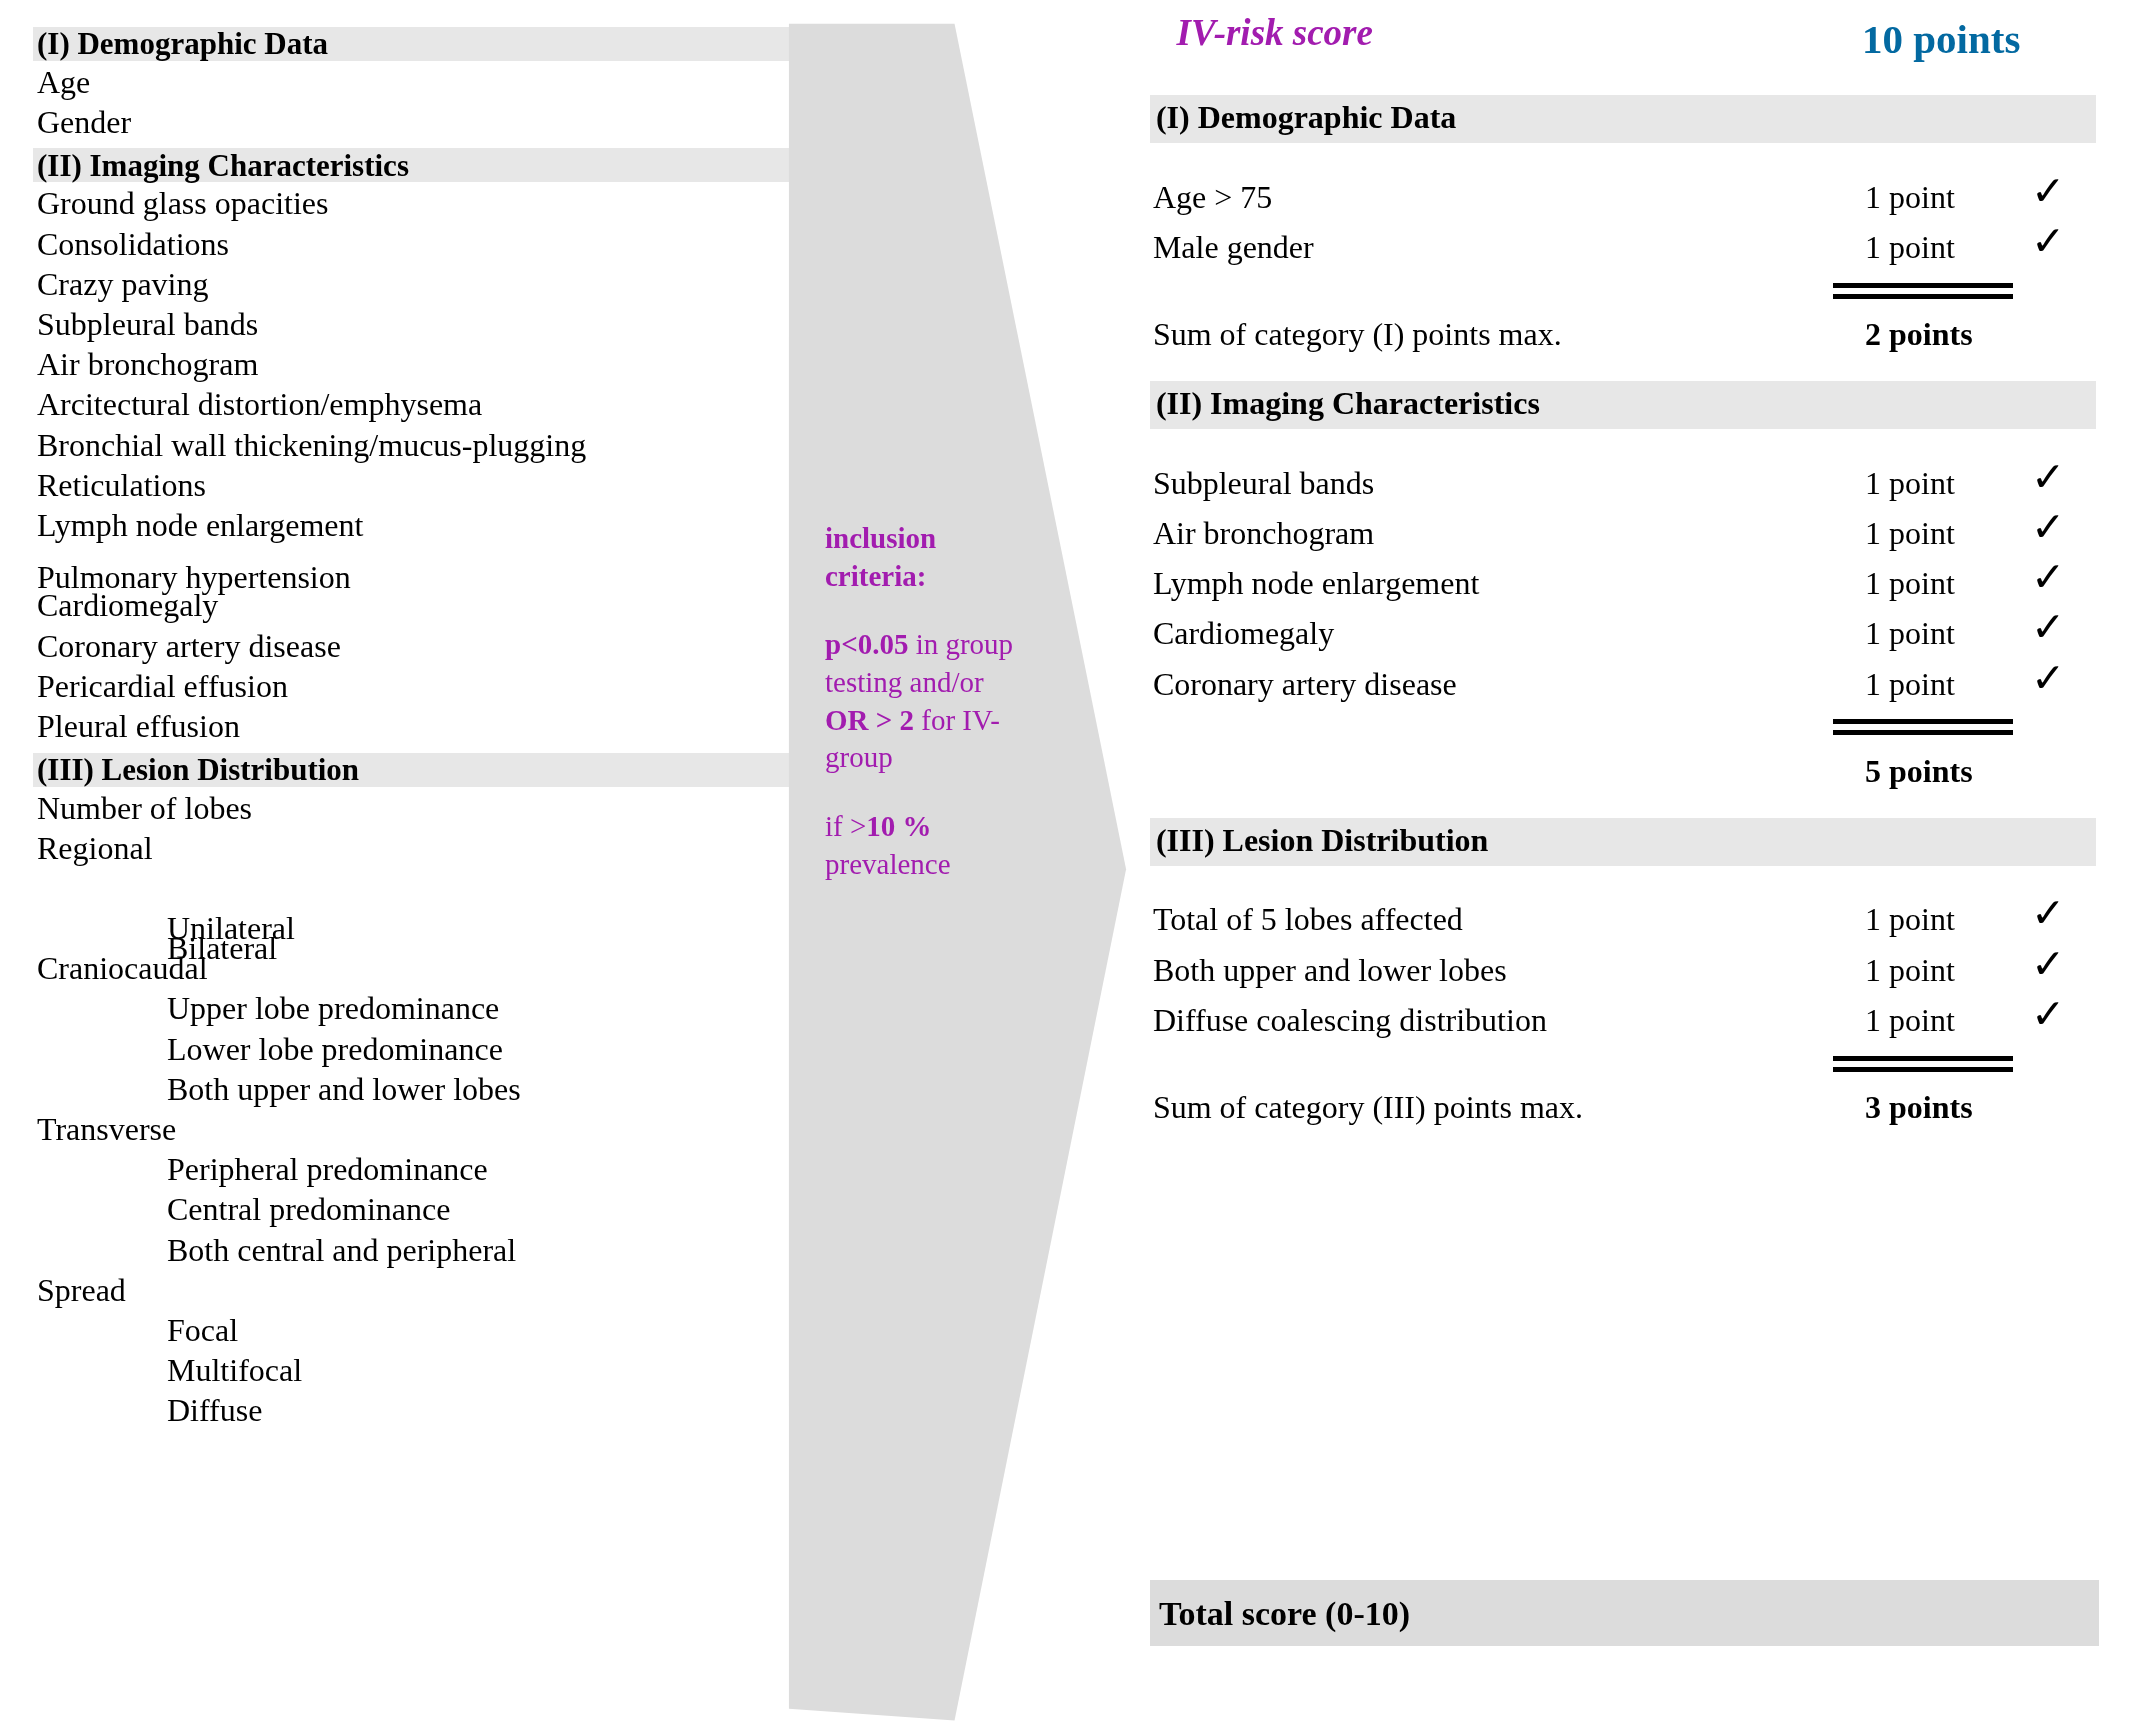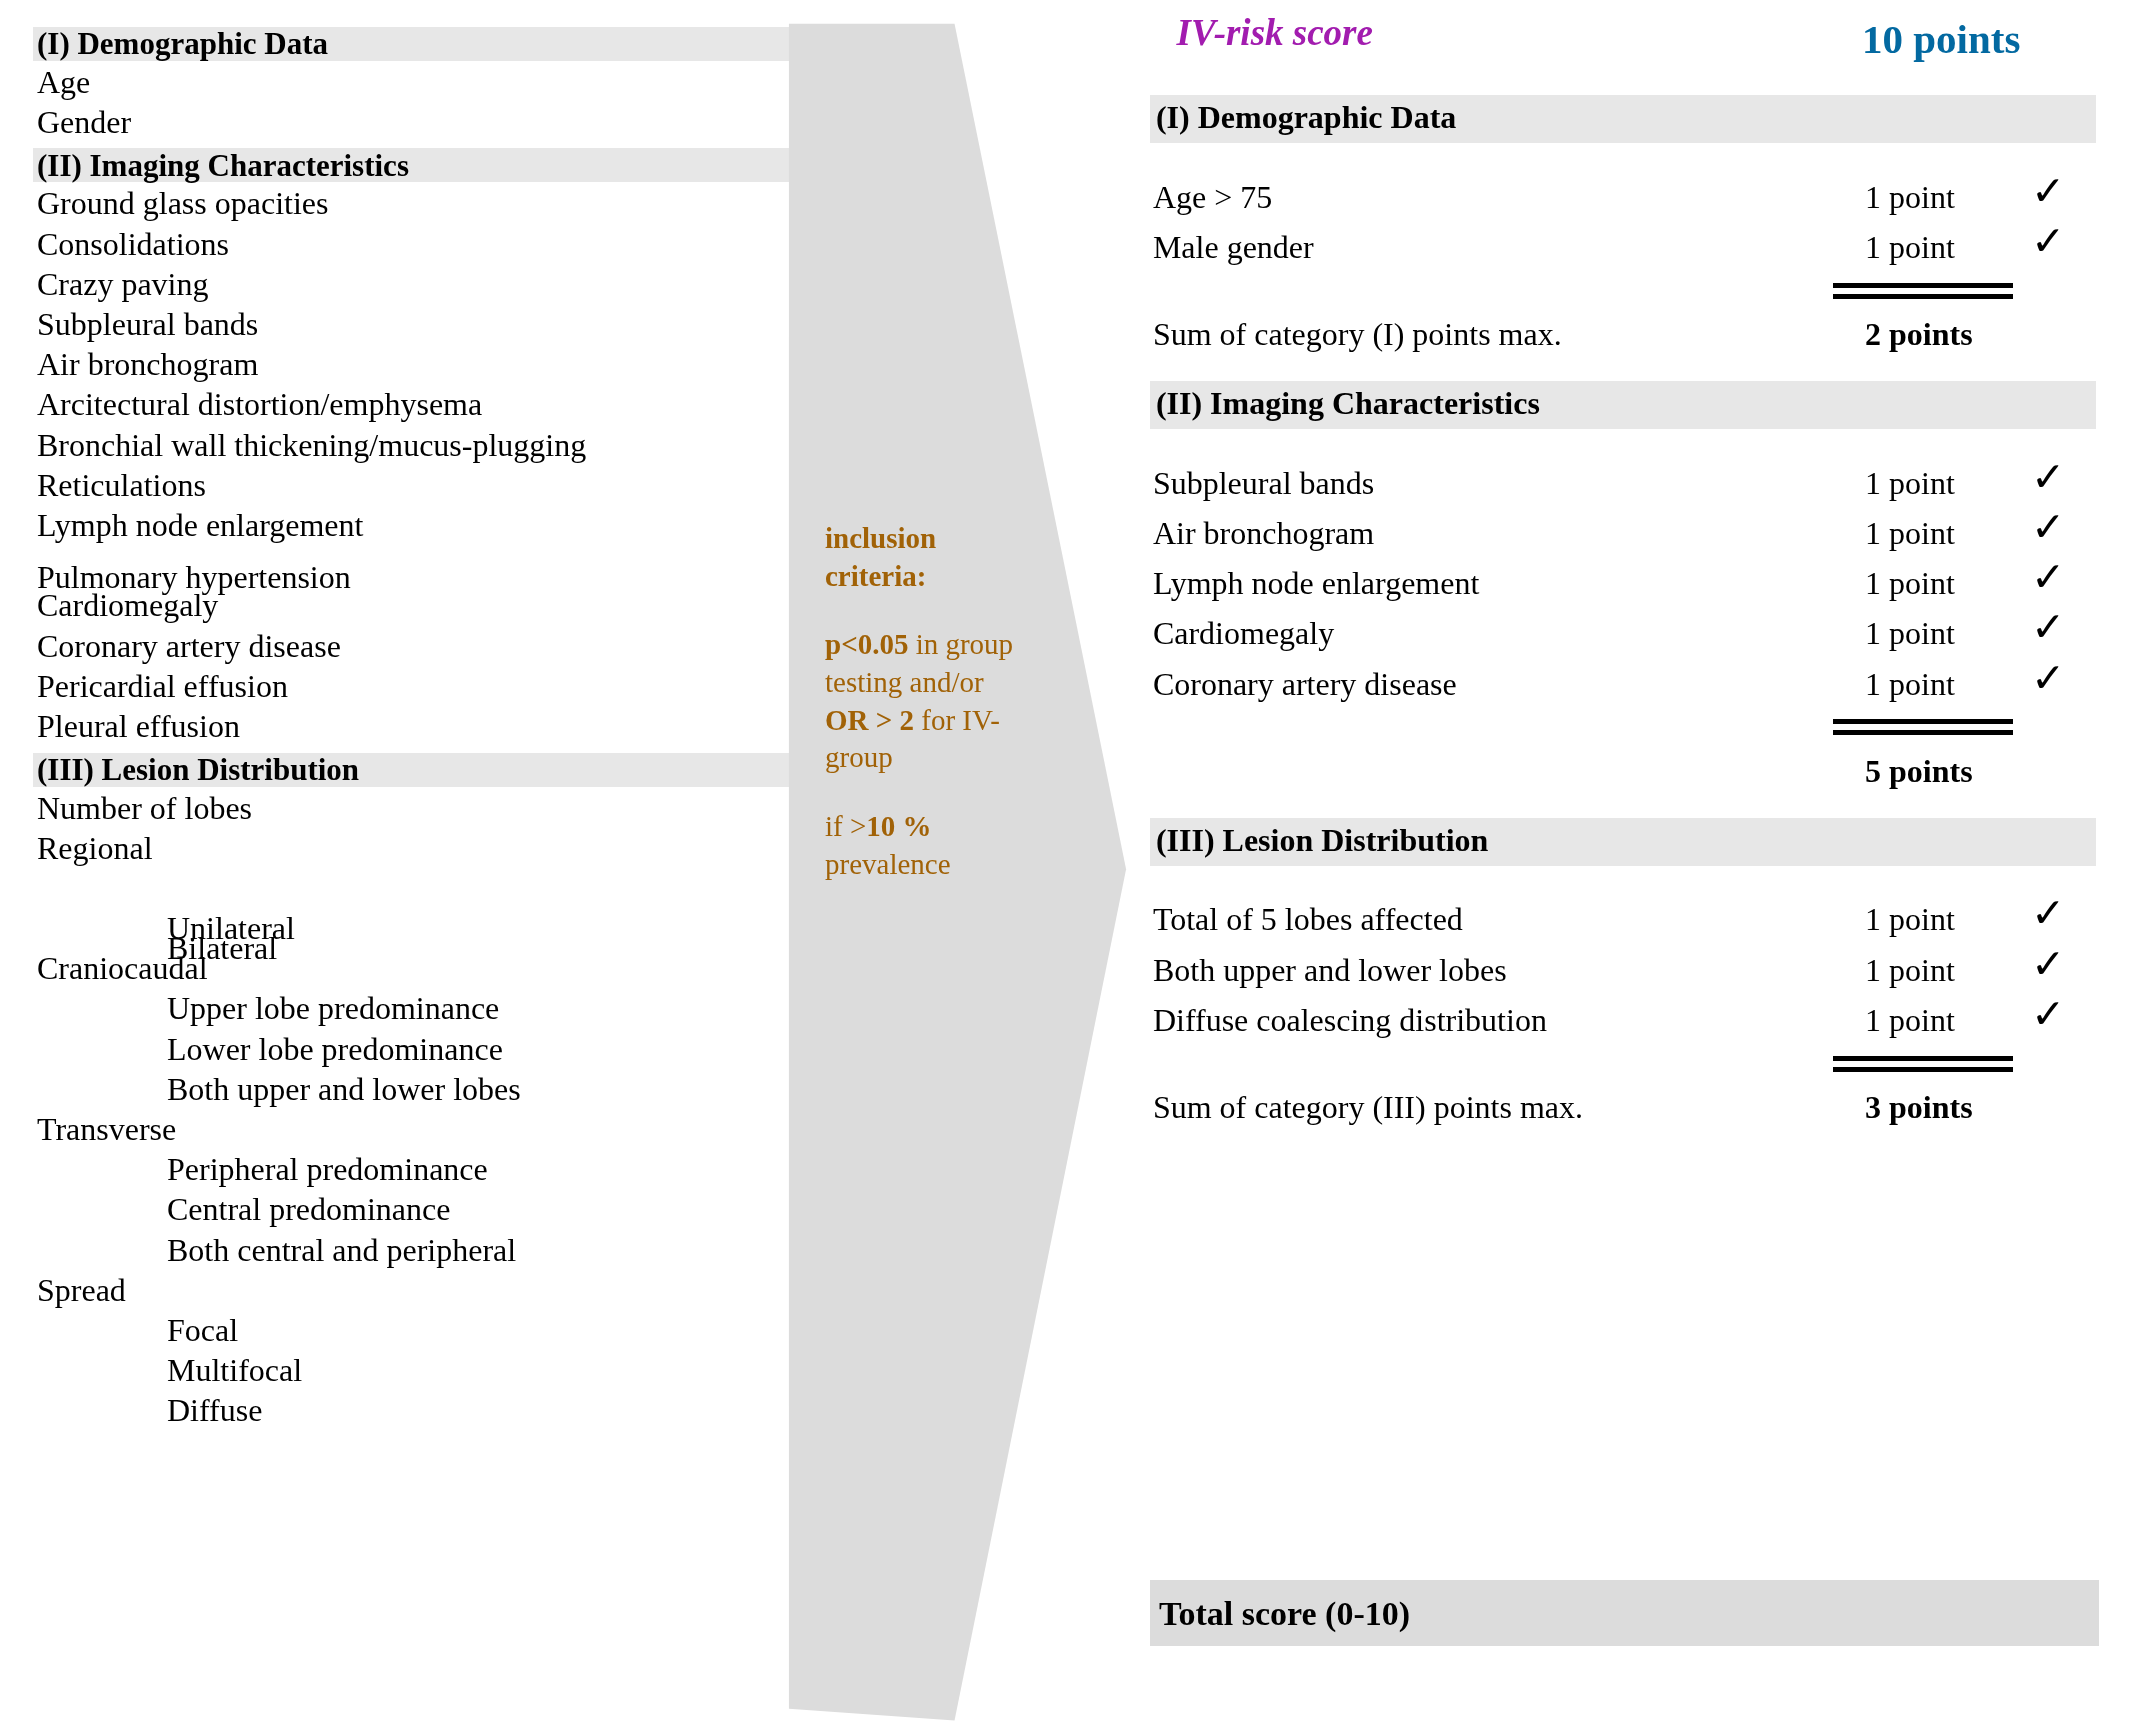--- a/index.html
+++ b/index.html
@@ -52,21 +52,21 @@
     width: 349px;
     height: 1730px;
   }
   #arrow-text {
     position: absolute;
     left: 825px;
     top: 520px;
     width: 236px;
     font-size: 29px;
     line-height: 1.30;
-    color: #a16207;
+    color: #a21caf;
   }
   #arrow-text .b { font-weight: bold; }
   #arrow-text p { margin: 0 0 0 0; }
   #arrow-text .gap { height: 31px; }
 
   
   #right-panel {
     position: absolute;
     left: 1147px;
     top: 0;

